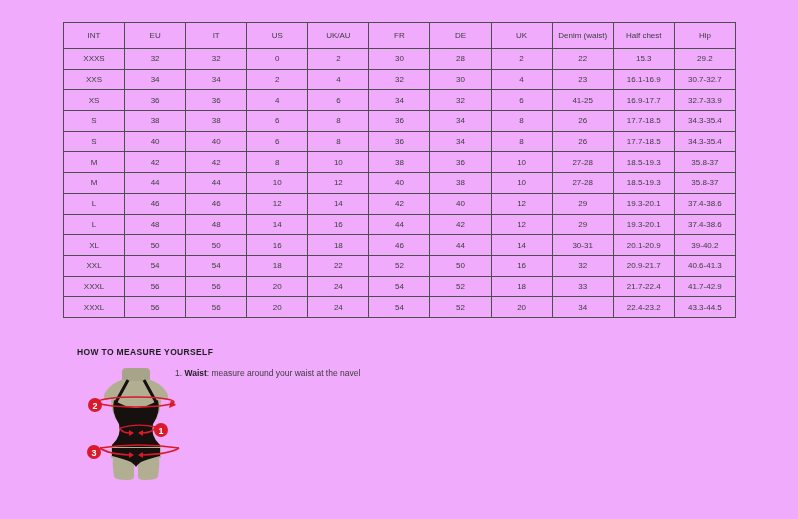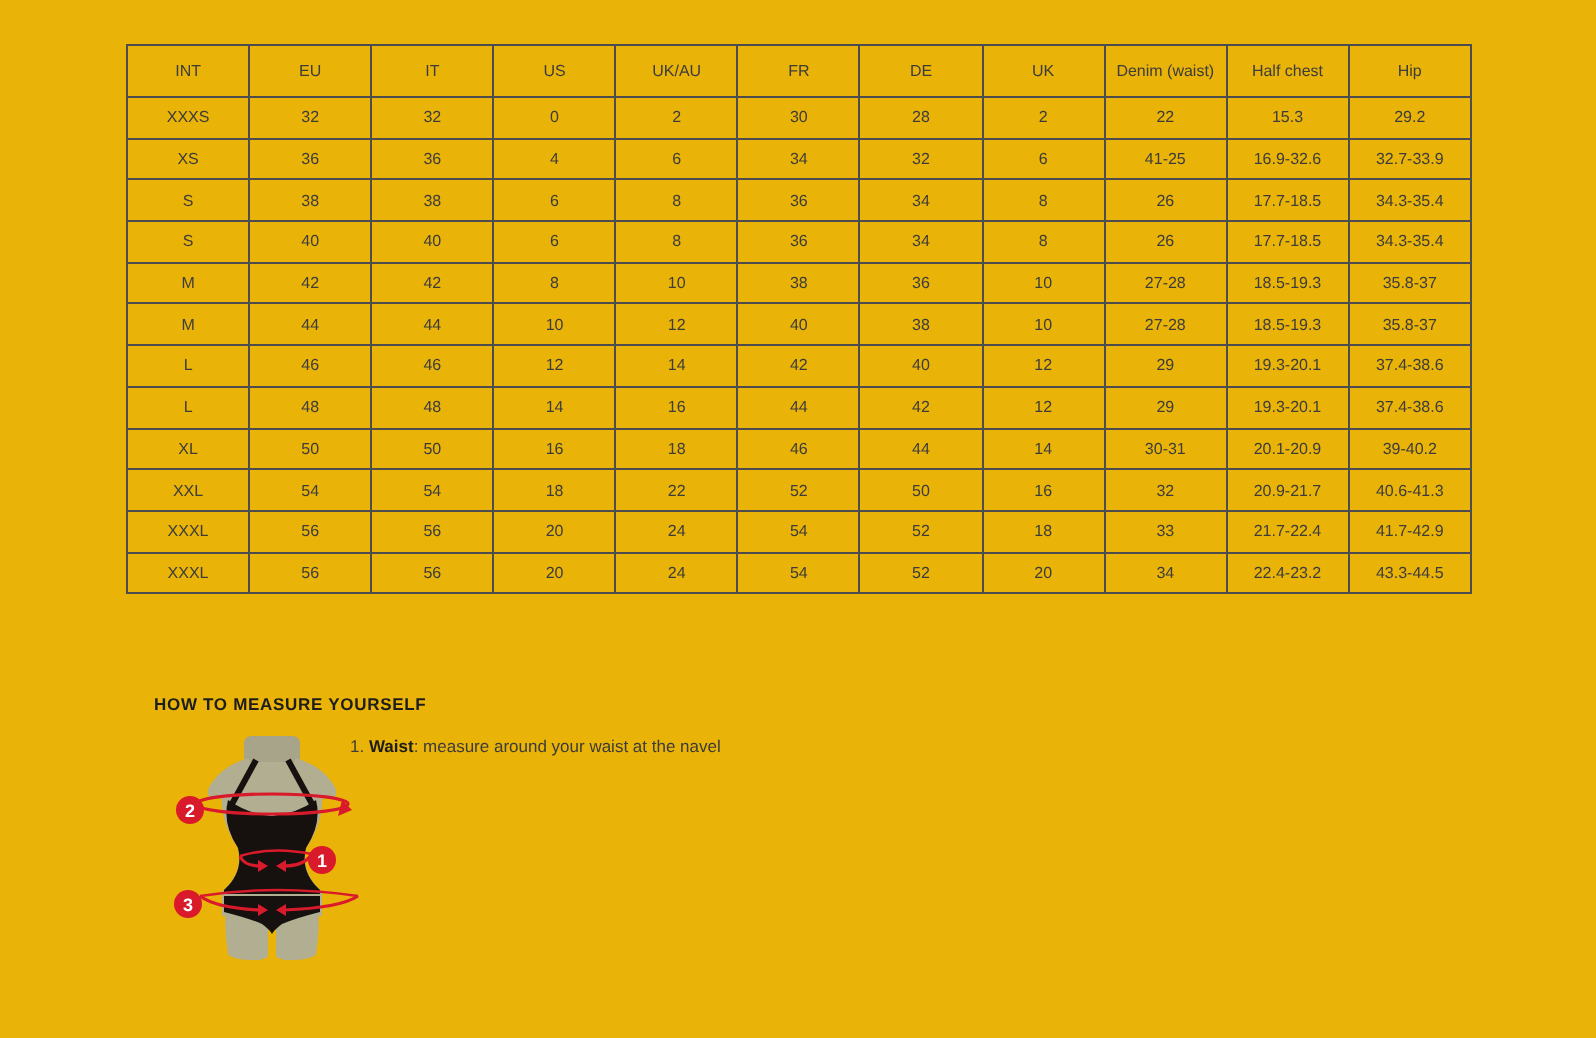--- a/index.html
+++ b/index.html
@@ -1,17 +1,17 @@
 <!DOCTYPE html>
 <html><head>
 <meta charset="utf-8">
 <style>
   html,body{margin:0;padding:0;background:#fff;}
   .canvas{
-    position:relative;width:798px;height:519px;background:#eab308;
+    position:relative;width:798px;height:519px;background:#f0abfc;
     font-family:"Liberation Sans",sans-serif;overflow:hidden;
   }
   
   .size-table{
     position:absolute;left:63px;top:22px;width:673px;
     border-collapse:collapse;table-layout:fixed;
   }
   .size-table th,.size-table td{
     border:1px solid #4d4d4d;text-align:center;vertical-align:middle;
     font-size:8px;color:#3c3c3c;font-weight:normal;padding:0;
@@ -66,30 +66,43 @@
           <td>0</td>
           <td>2</td>
           <td>30</td>
           <td>28</td>
           <td>2</td>
           <td>22</td>
           <td>15.3</td>
           <td>29.2</td>
         </tr>
         <tr>
+          <td>XXS</td>
+          <td>34</td>
+          <td>34</td>
+          <td>2</td>
+          <td>4</td>
+          <td>32</td>
+          <td>30</td>
+          <td>4</td>
+          <td>23</td>
+          <td>16.1-16.9</td>
+          <td>30.7-32.7</td>
+        </tr>
+        <tr>
           <td>XS</td>
           <td>36</td>
           <td>36</td>
           <td>4</td>
           <td>6</td>
           <td>34</td>
           <td>32</td>
           <td>6</td>
           <td>41-25</td>
-          <td>16.9-32.6</td>
+          <td>16.9-17.7</td>
           <td>32.7-33.9</td>
         </tr>
         <tr>
           <td>S</td>
           <td>38</td>
           <td>38</td>
           <td>6</td>
           <td>8</td>
           <td>36</td>
           <td>34</td>

